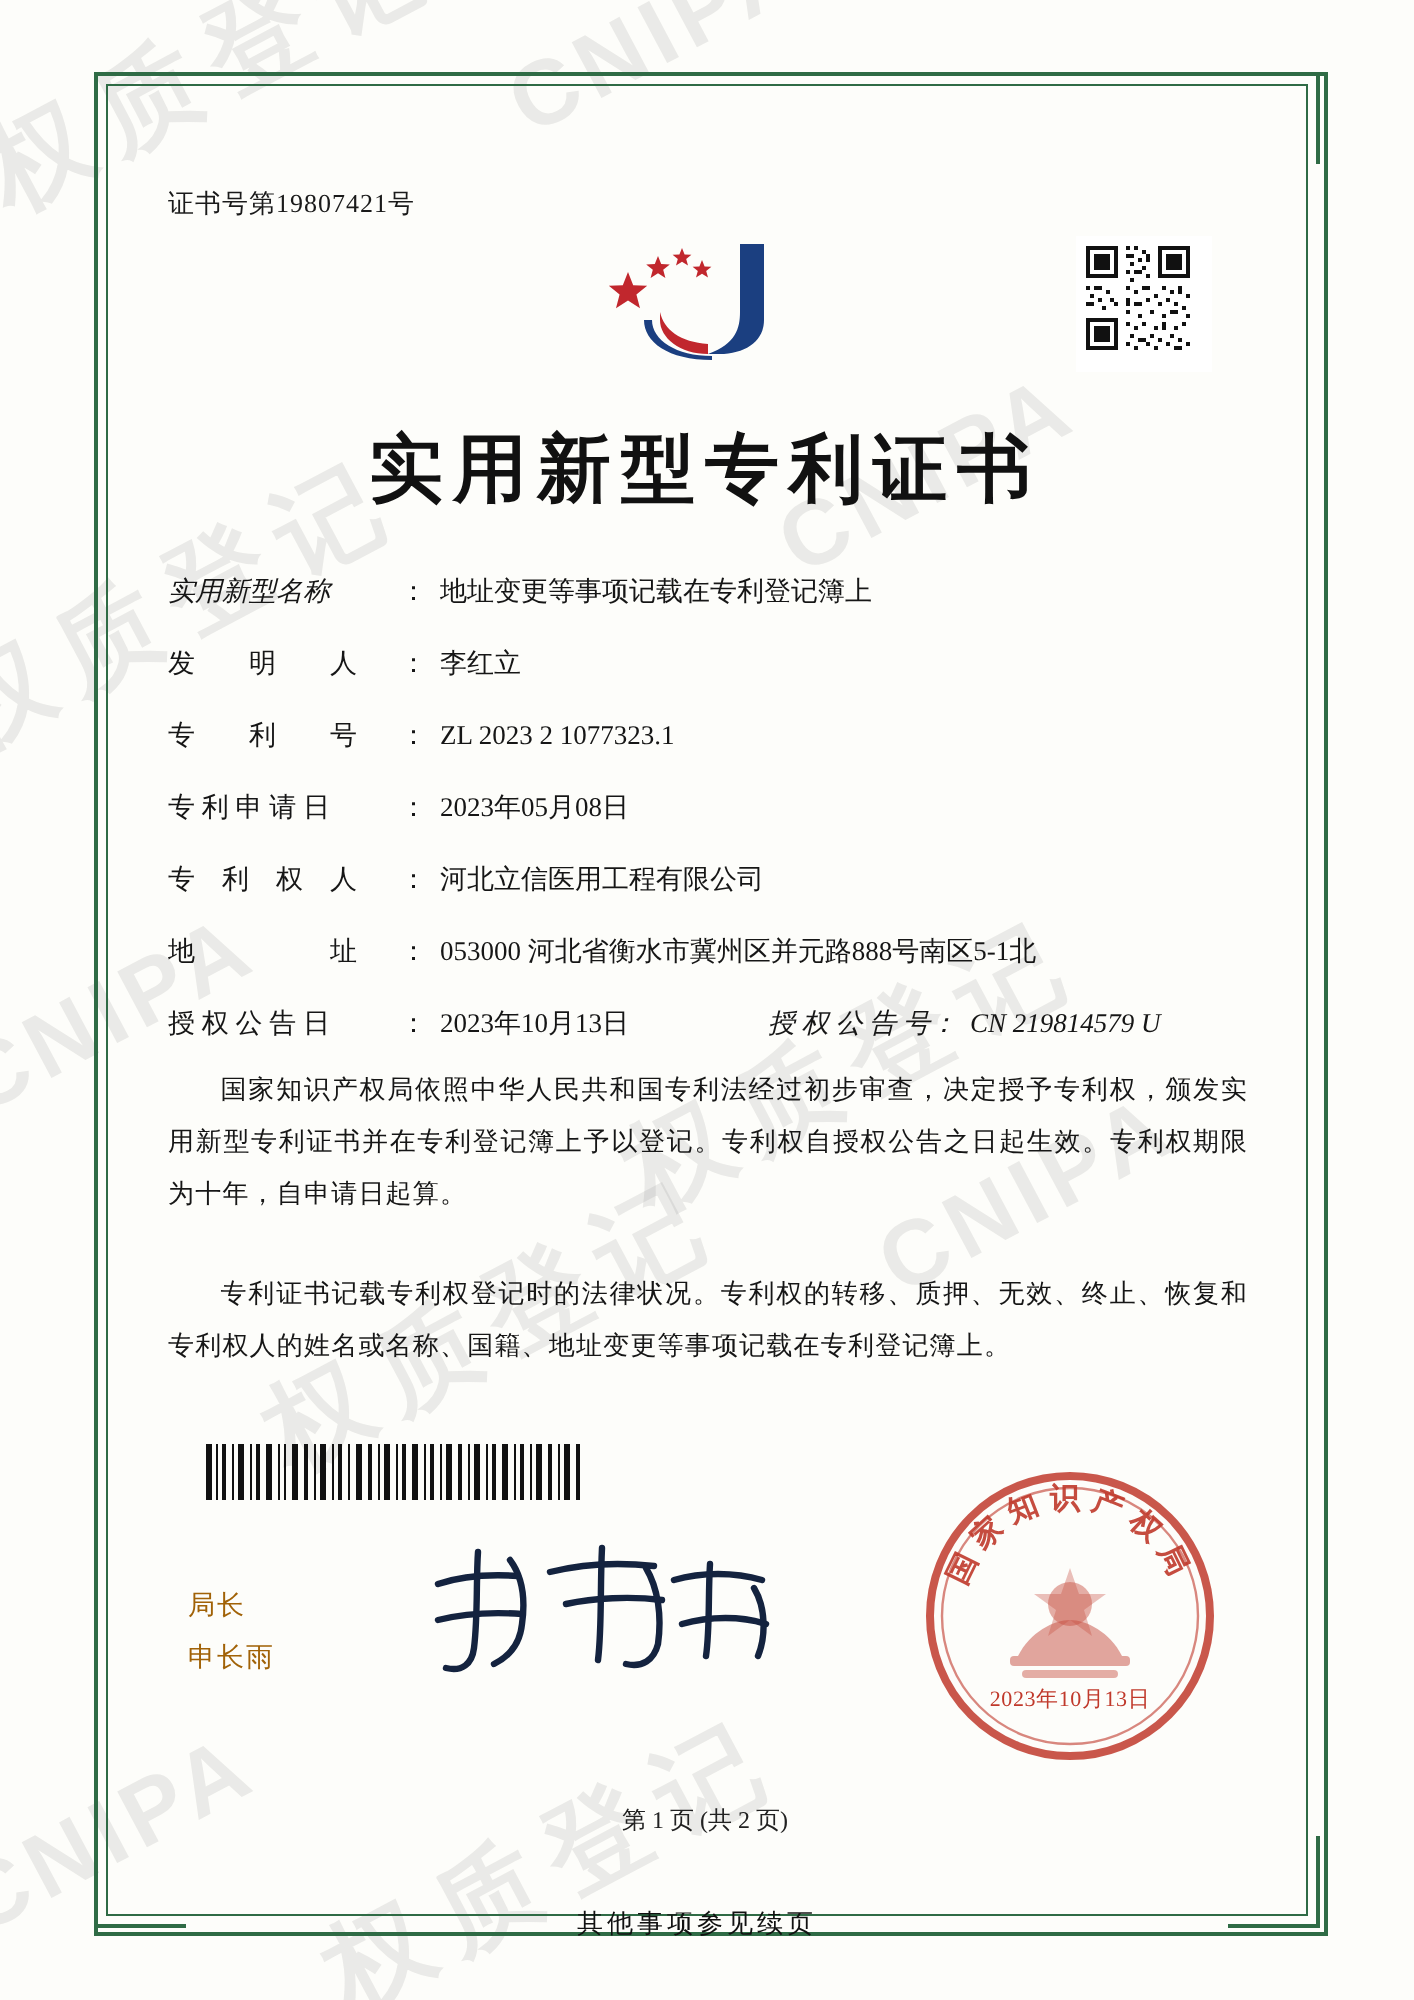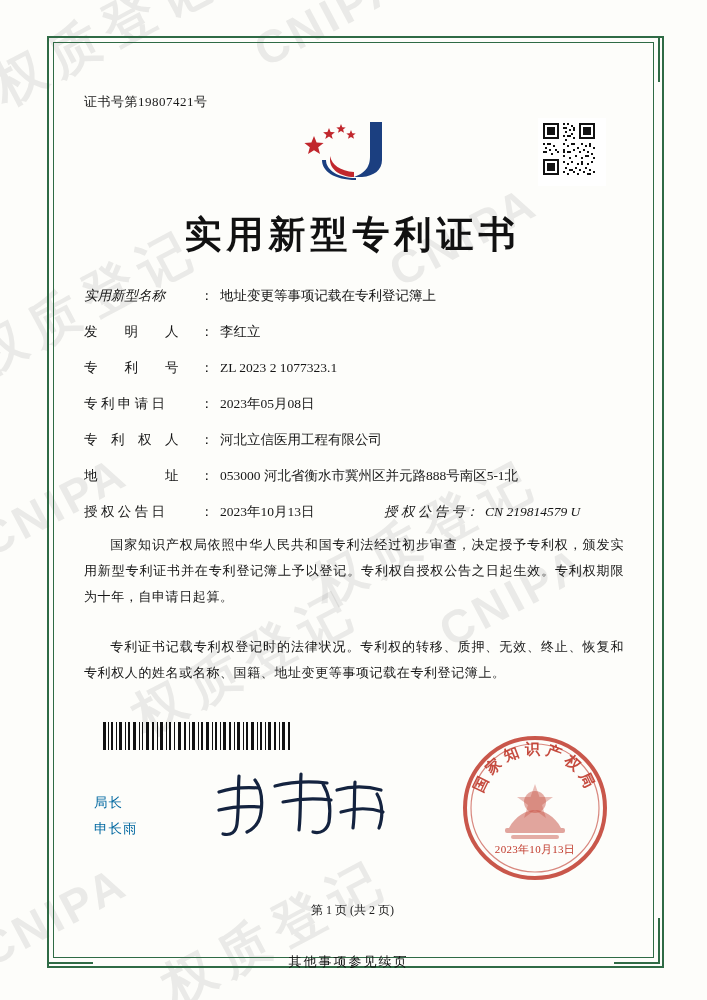--- a/index.html
+++ b/index.html
@@ -223,21 +223,21 @@
     letter-spacing: 0.3px;
     z-index: 8;
   }
 
   .director {
     position: absolute;
     left: 41px;
     top: 748px;
     font-size: 13.5px;
     line-height: 26px;
-    color: #0369a1;
+    color: #a16207;
     letter-spacing: 1px;
   }
 
   .signature {
     position: absolute;
     left: 152px;
     top: 726px;
     width: 190px;
     height: 74px;
   }

